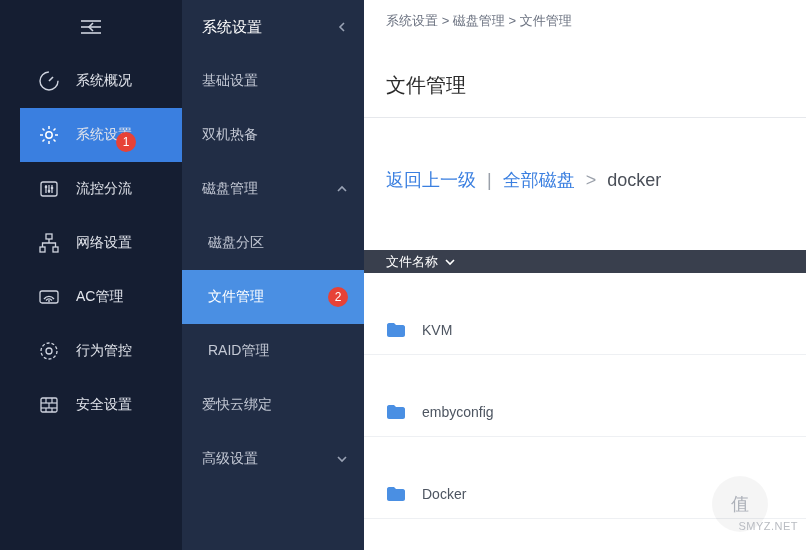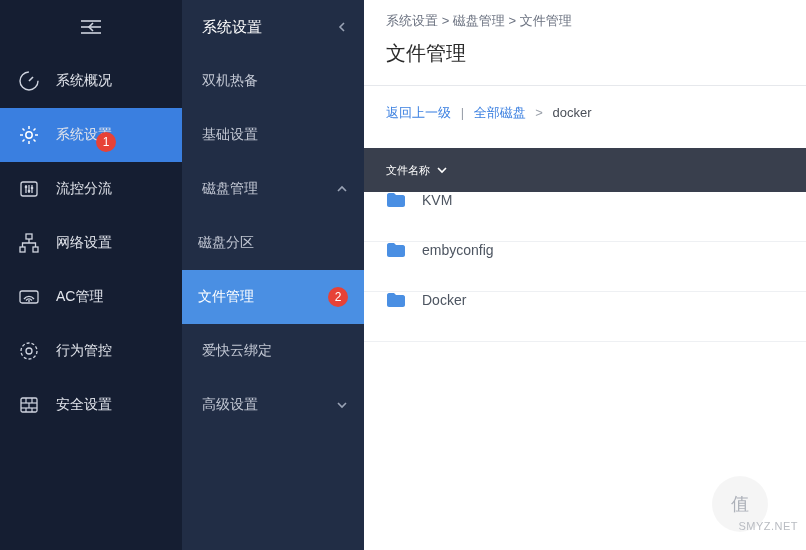--- a/index.html
+++ b/index.html
@@ -2,47 +2,47 @@
 <html><head>
 <meta charset="utf-8">
 <style>
 * { margin: 0; padding: 0; box-sizing: border-box; }
 body { font-family: "Microsoft YaHei", Arial, sans-serif; font-size: 14px; width: 806px; height: 550px; overflow: hidden; background: #fff; }
 .root { display: flex; height: 100%; }
 
 
 .sidebar1 { width: 182px; background: #151e32; color: #e5e5e5; display: flex; flex-direction: column; }
 .sidebar1 .menu-toggle { height: 54px; display: flex; align-items: center; justify-content: center; }
-.sidebar1 .item { height: 54px; display: flex; align-items: center; padding-left: 18px; cursor: pointer; position: relative; }
+.sidebar1 .item { height: 54px; display: flex; align-items: center; padding-left: 18px; cursor: pointer; position: relative; margin-left: 20px; }
 .sidebar1 .item.active { background: #3a7fe0; }
 .sidebar1 .item .icon { width: 22px; height: 22px; margin-right: 16px; display: flex; align-items: center; justify-content: center; flex-shrink: 0; }
 .sidebar1 .item .label { color: #e1e4eb; font-size: 14px; }
 .sidebar1 .badge { position: absolute; left: 96px; top: 24px; width: 20px; height: 20px; border-radius: 50%; background: #e74237; color: #fff; font-size: 12px; display: flex; align-items: center; justify-content: center; }
 
 
 .sidebar2 { width: 182px; background: #212d45; color: #dfe2e9; display: flex; flex-direction: column; }
 .sidebar2 .section-title { height: 54px; display: flex; align-items: center; padding-left: 20px; padding-right: 16px; font-size: 15px; color: #fff; justify-content: space-between; }
 .sidebar2 .item { height: 54px; display: flex; align-items: center; padding-left: 20px; padding-right: 16px; cursor: pointer; font-size: 14px; color: #c3c8d4; justify-content: space-between; position: relative; }
-.sidebar2 .item.sub { padding-left: 16px; text-align: right; }
+.sidebar2 .item.sub { padding-left: 26px; text-align: right; }
 .sidebar2 .item.selected { background: #4a8fe3; color: #fff; }
 .sidebar2 .badge { width: 20px; height: 20px; border-radius: 50%; background: #e74237; color: #fff; font-size: 12px; display: flex; align-items: center; justify-content: center; }
 .chev { width: 12px; height: 12px; }
 
 
-.main { flex: 1; display: flex; flex-direction: column; background: #fff; min-width: 0; }
+.main { flex: 1; display: flex; flex-direction: column; background: #fff; min-width: 0; gap: 32px; }
 .breadcrumb { padding: 12px 22px 10px; color: #6b7280; font-size: 13px; }
 .breadcrumb span { color: #6b7280; }
 .page-title { padding: 0 22px 18px; font-size: 20px; color: #2b2b2b; border-bottom: 1px solid #e6e8ec; }
-.pathbar { padding: 18px 22px 26px; font-size: 13px; color: #6b7280; }
+.pathbar { padding: 18px 22px 26px; font-size: 18px; color: #6b7280; }
 .pathbar a { color: #3a7fe0; text-decoration: none; cursor: pointer; }
 .pathbar .sep { color: #9aa0aa; margin: 0 6px; }
 .pathbar .cur { color: #4a4f58; }
-.table-head { background: #393f4d; color: #fff; height: 44px; display: flex; align-items: center; padding-left: 22px; font-size: 11px; }
+.table-head { background: #393f4d; color: #fff; height: 23px; display: flex; align-items: center; padding-left: 22px; font-size: 13px; }
 .table-head .chev { margin-left: 6px; }
-.row { height: 50px; display: flex; align-items: flex-start; padding-left: 22px; border-bottom: 1px solid #eef0f3; cursor: pointer; }
+.row { height: 50px; display: flex; align-items: center; padding-left: 22px; border-bottom: 1px solid #eef0f3; cursor: pointer; }
 .row .folder-icon { width: 20px; height: 16px; margin-right: 16px; }
 .row .name { color: #4d5561; font-size: 14px; }
 
 .watermark { position: absolute; right: 8px; bottom: 18px; color: #b9bcc2; font-size: 11px; letter-spacing: 0.5px; }
 .wm-circle { position: absolute; right: 38px; bottom: 18px; width: 56px; height: 56px; border-radius: 50%; background: rgba(0,0,0,0.04); display:flex; align-items:center; justify-content:center; color:#adb1b9; font-size:18px; pointer-events:none; }
 </style>
 </head>
 <body>
 
 <div class="root">
@@ -147,38 +147,41 @@
   </div>
 
   <div class="sidebar2">
     <div class="section-title">
       <span>系统设置</span>
       <svg class="chev" viewBox="0 0 12 12">
           <polyline points="8,2 4,6 8,10" stroke="#9aa3b5" stroke-width="1.6" fill="none"></polyline>
         </svg>
     </div>
     <div class="item">
+        <span>基础设置</span>
+      </div>
+    <div class="item">
         <span>双机热备</span>
-      </div>
-    <div class="item">
-        <span>基础设置</span>
       </div>
     <div class="item">
       <span>磁盘管理</span>
       <svg class="chev" viewBox="0 0 12 12">
           <polyline points="2,8 6,4 10,8" stroke="#9aa3b5" stroke-width="1.6" fill="none"></polyline>
         </svg>
     </div>
     <div class="item sub">
         <span>磁盘分区</span>
       </div>
     <div class="item sub selected">
       <span>文件管理</span>
       <span class="badge">2</span>
     </div>
+    <div class="item sub">
+        <span>RAID管理</span>
+      </div>
     <div class="item">
         <span>爱快云绑定</span>
       </div>
     <div class="item">
       <span>高级设置</span>
       <svg class="chev" viewBox="0 0 12 12">
           <polyline points="2,4 6,8 10,4" stroke="#9aa3b5" stroke-width="1.6" fill="none"></polyline>
         </svg>
     </div>
   </div>

